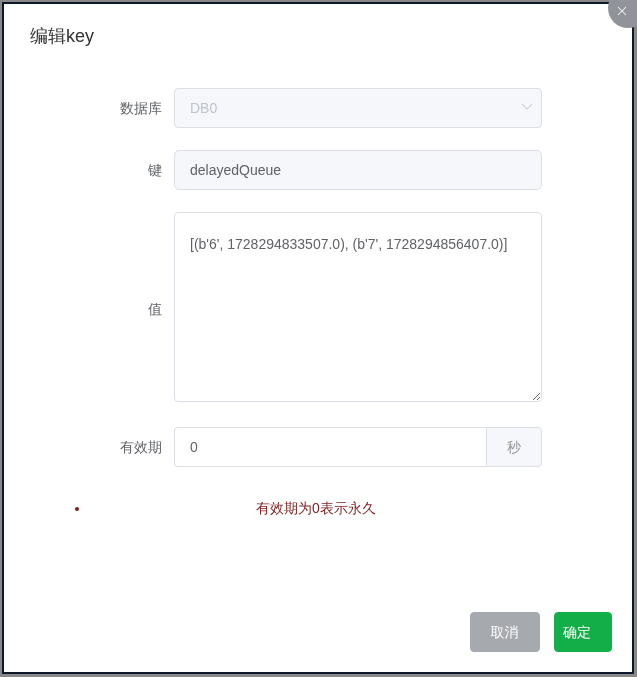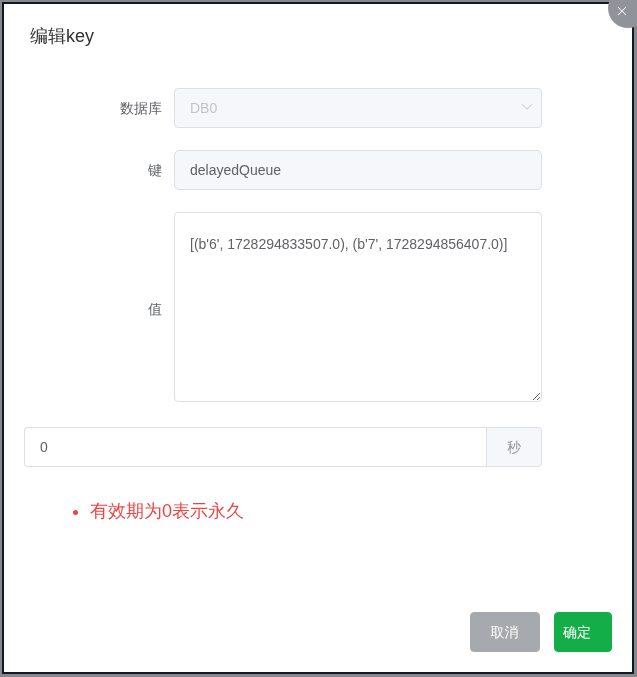--- a/index.html
+++ b/index.html
@@ -138,22 +138,23 @@
     border-radius: 0 4px 4px 0;
     color: #909399;
     padding: 0 20px;
     font-size: 14px;
     line-height: 38px;
     white-space: nowrap;
   }
   .hint-list {
     margin: 30px 0 0 46px;
     padding: 0 0 0 20px;
-    color: #ef4444;
-    font-size: 18px;
+    color: #7f1d1d;
+    font-size: 14px;
+    text-align: center;
   }
   .hint-list li { line-height: 1.6; }
   .dialog-footer {
     padding: 10px 20px 20px;
     text-align: right;
   }
   .btn {
     display: inline-block;
     min-width: 56px;
     height: 40px;
@@ -216,20 +217,21 @@
       </div>
 
       <div class="form-row">
         <div class="form-label">值</div>
         <div class="form-control">
           <textarea class="textarea" style="">[(b'6', 1728294833507.0), (b'7', 1728294856407.0)]</textarea>
         </div>
       </div>
 
       <div class="form-row">
+        <div class="form-label">有效期</div>
         <div class="form-control">
           <div class="input-group">
             <input class="number-input" value="0" style="">
             <div class="input-suffix">秒</div>
           </div>
         </div>
       </div>
 
       <ul class="hint-list">
         <li>有效期为0表示永久</li>

